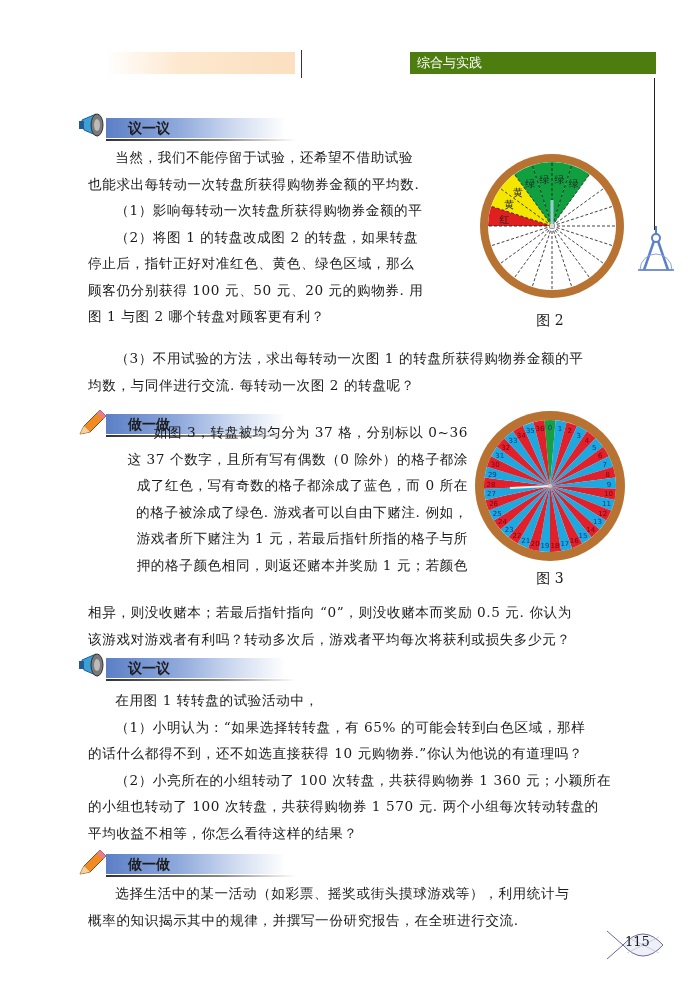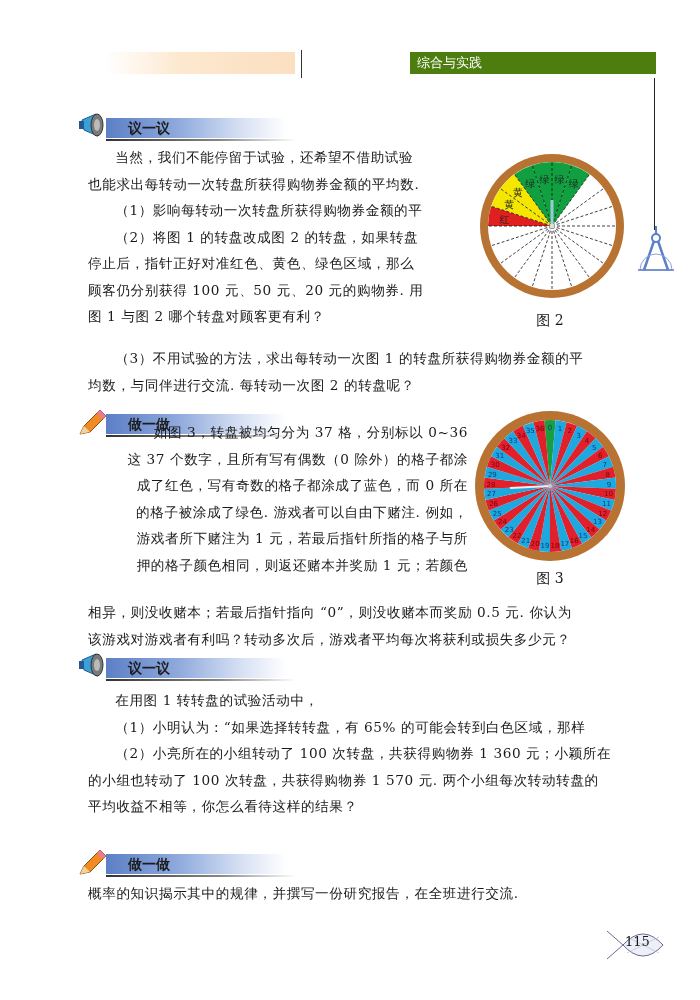--- a/index.html
+++ b/index.html
@@ -231,36 +231,38 @@
     <ellipse cx="21" cy="13" rx="3" ry="6" fill="#bbb"></ellipse>
     <rect x="3" y="9" width="5" height="8" fill="#245a90"></rect>
   </svg>
   <div class="bar"></div>
   <div class="underline"></div>
   <span class="label">议一议</span>
 </div>
 <div class="para" style="top:687px;width:550px;">
   <p>在用图 1 转转盘的试验活动中，</p>
   <p>（1）小明认为：“如果选择转转盘，有 65% 的可能会转到白色区域，那样</p>
+  <p class="noindent">的话什么都得不到，还不如选直接获得 10 元购物券.”你认为他说的有道理吗？</p>
   <p>（2）小亮所在的小组转动了 100 次转盘，共获得购物券 1 360 元；小颖所在</p>
   <p class="noindent">的小组也转动了 100 次转盘，共获得购物券 1 570 元. 两个小组每次转动转盘的</p>
   <p class="noindent">平均收益不相等，你怎么看待这样的结果？</p>
 </div>
 
 <div class="sec-head" style="top:852px;">
   <svg class="icon" viewBox="0 0 32 30">
     <path d="M4 26 L8 18 L24 2 L30 8 L14 24 Z" fill="#f08a24" stroke="#8a4a10" stroke-width="1"></path>
     <path d="M4 26 L8 18 L14 24 Z" fill="#f3d2a0"></path>
     <path d="M24 2 L30 8 L27 11 L21 5 Z" fill="#e87a9a"></path>
   </svg>
   <div class="bar"></div>
   <div class="underline"></div>
   <span class="label">做一做</span>
 </div>
 <div class="para" style="top:880px;width:550px;">
+  <p>选择生活中的某一活动（如彩票、摇奖或街头摸球游戏等），利用统计与</p>
   <p class="noindent">概率的知识揭示其中的规律，并撰写一份研究报告，在全班进行交流.</p>
 </div>
 
 <div class="page-num">
   <svg width="60" height="40" viewBox="0 0 60 40" style="position:absolute;left:0;top:0;">
     <path d="M2 6 L18 20 L2 34" fill="none" stroke="#6a6a9a" stroke-width="1"></path>
     <path d="M18 20 Q38 -2 58 20 Q38 42 18 20 Z" fill="#eef0f8" stroke="#6a6a9a" stroke-width="1"></path>
     <path d="M22 12 L54 28 M22 28 L54 12" stroke="#b0b4d0" stroke-width="0.6"></path>
   </svg>
   <span>115</span>

